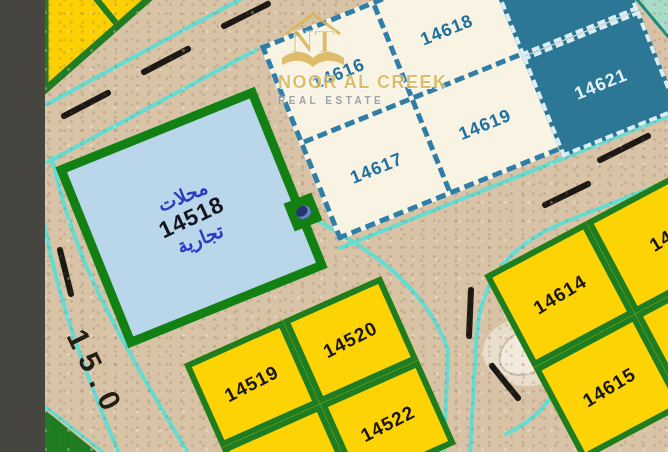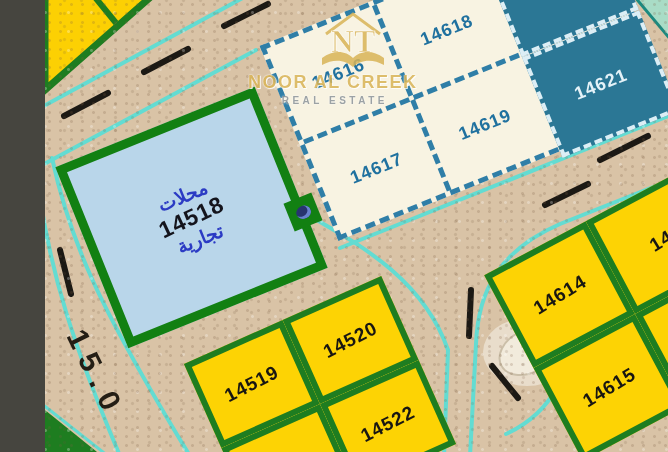--- a/index.html
+++ b/index.html
@@ -68,21 +68,21 @@
     display:flex; align-items:center; justify-content:center; }
   .ycell .num{ font-size:19px; font-weight:700; color:#181612; letter-spacing:1px; transform:rotate(-3deg); }
 
   
   .edge-strip{ position:absolute; left:0; top:0; width:45px; height:452px; background:#46453f; z-index:8; }
   .road-label{
     position:absolute; left:28px; top:355px; width:130px; height:40px; z-index:7;
     transform:rotate(64deg); text-align:center;
     font-weight:700; font-size:30px; color:#241e15; letter-spacing:9px;
   }
-  .logo{ position:absolute; left:248px; top:10px; width:140px; z-index:9; opacity:.85; text-align:right; }
+  .logo{ position:absolute; left:278px; top:10px; width:140px; z-index:9; opacity:.85; text-align:left; }
   .logo .name{ font-size:18px; font-weight:800; color:#d9b457; letter-spacing:1.5px;
     white-space:nowrap; text-shadow:0 0 2px #fff, 0 0 1px #fff, 1px 1px 0 #fff; }
   .logo .tagline{ font-size:10px; font-weight:700; color:#8d959b; letter-spacing:3.5px;
     margin-top:2px; text-shadow:0 0 2px #fff; }
 </style>
 </head>
 <body>
 
 <div class="stage">
 

